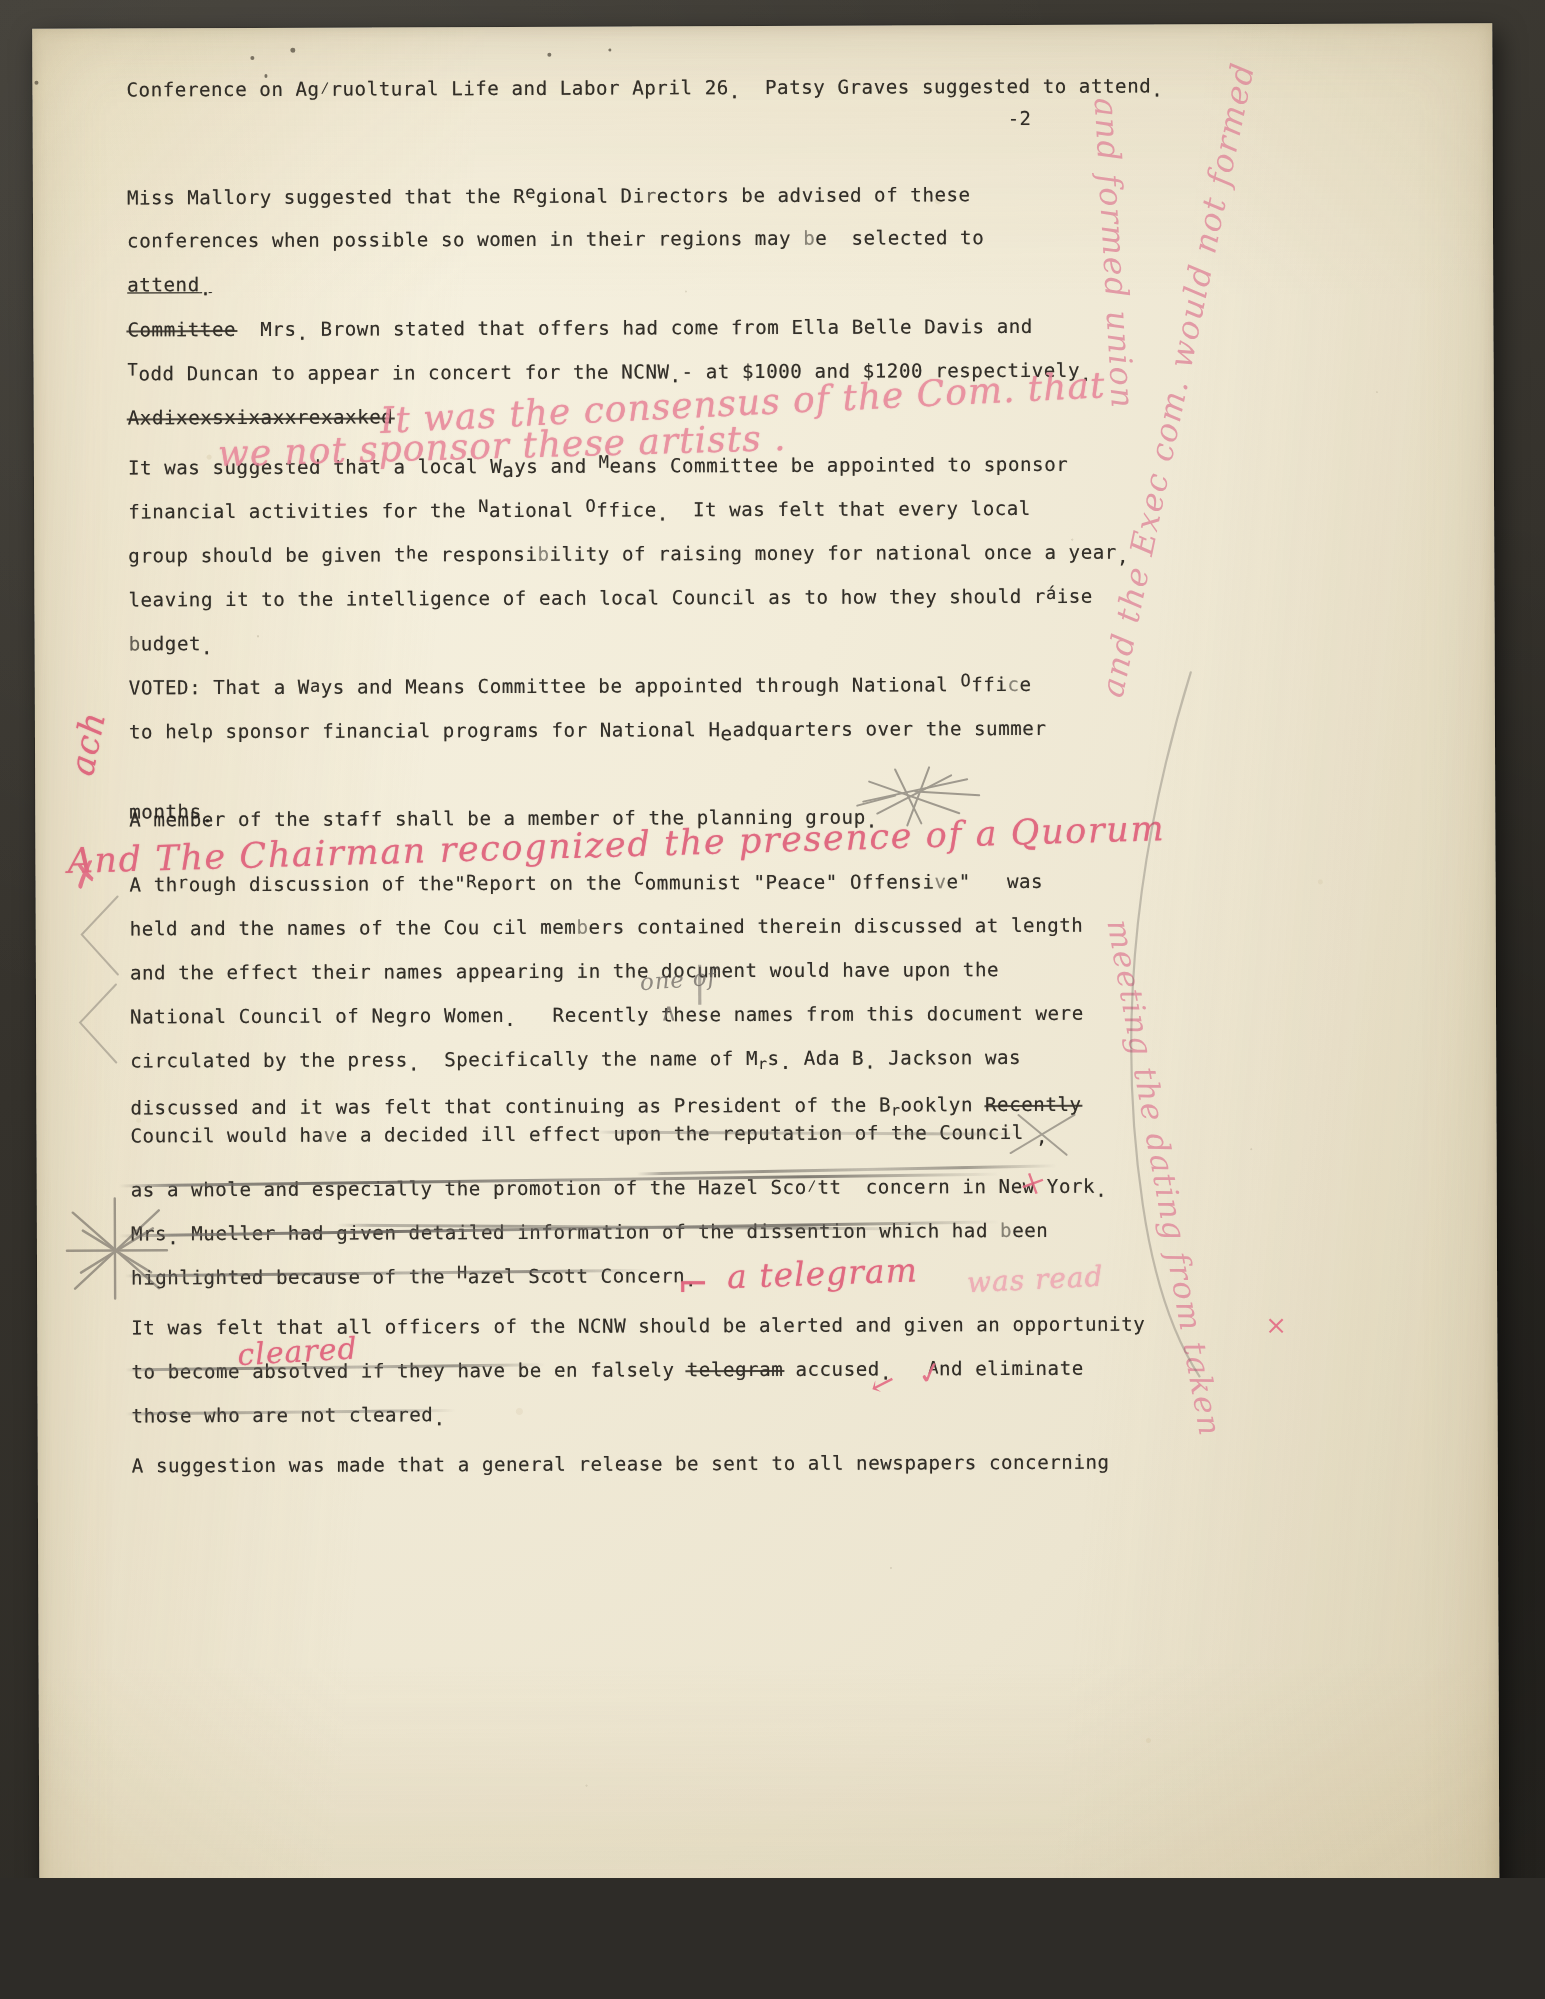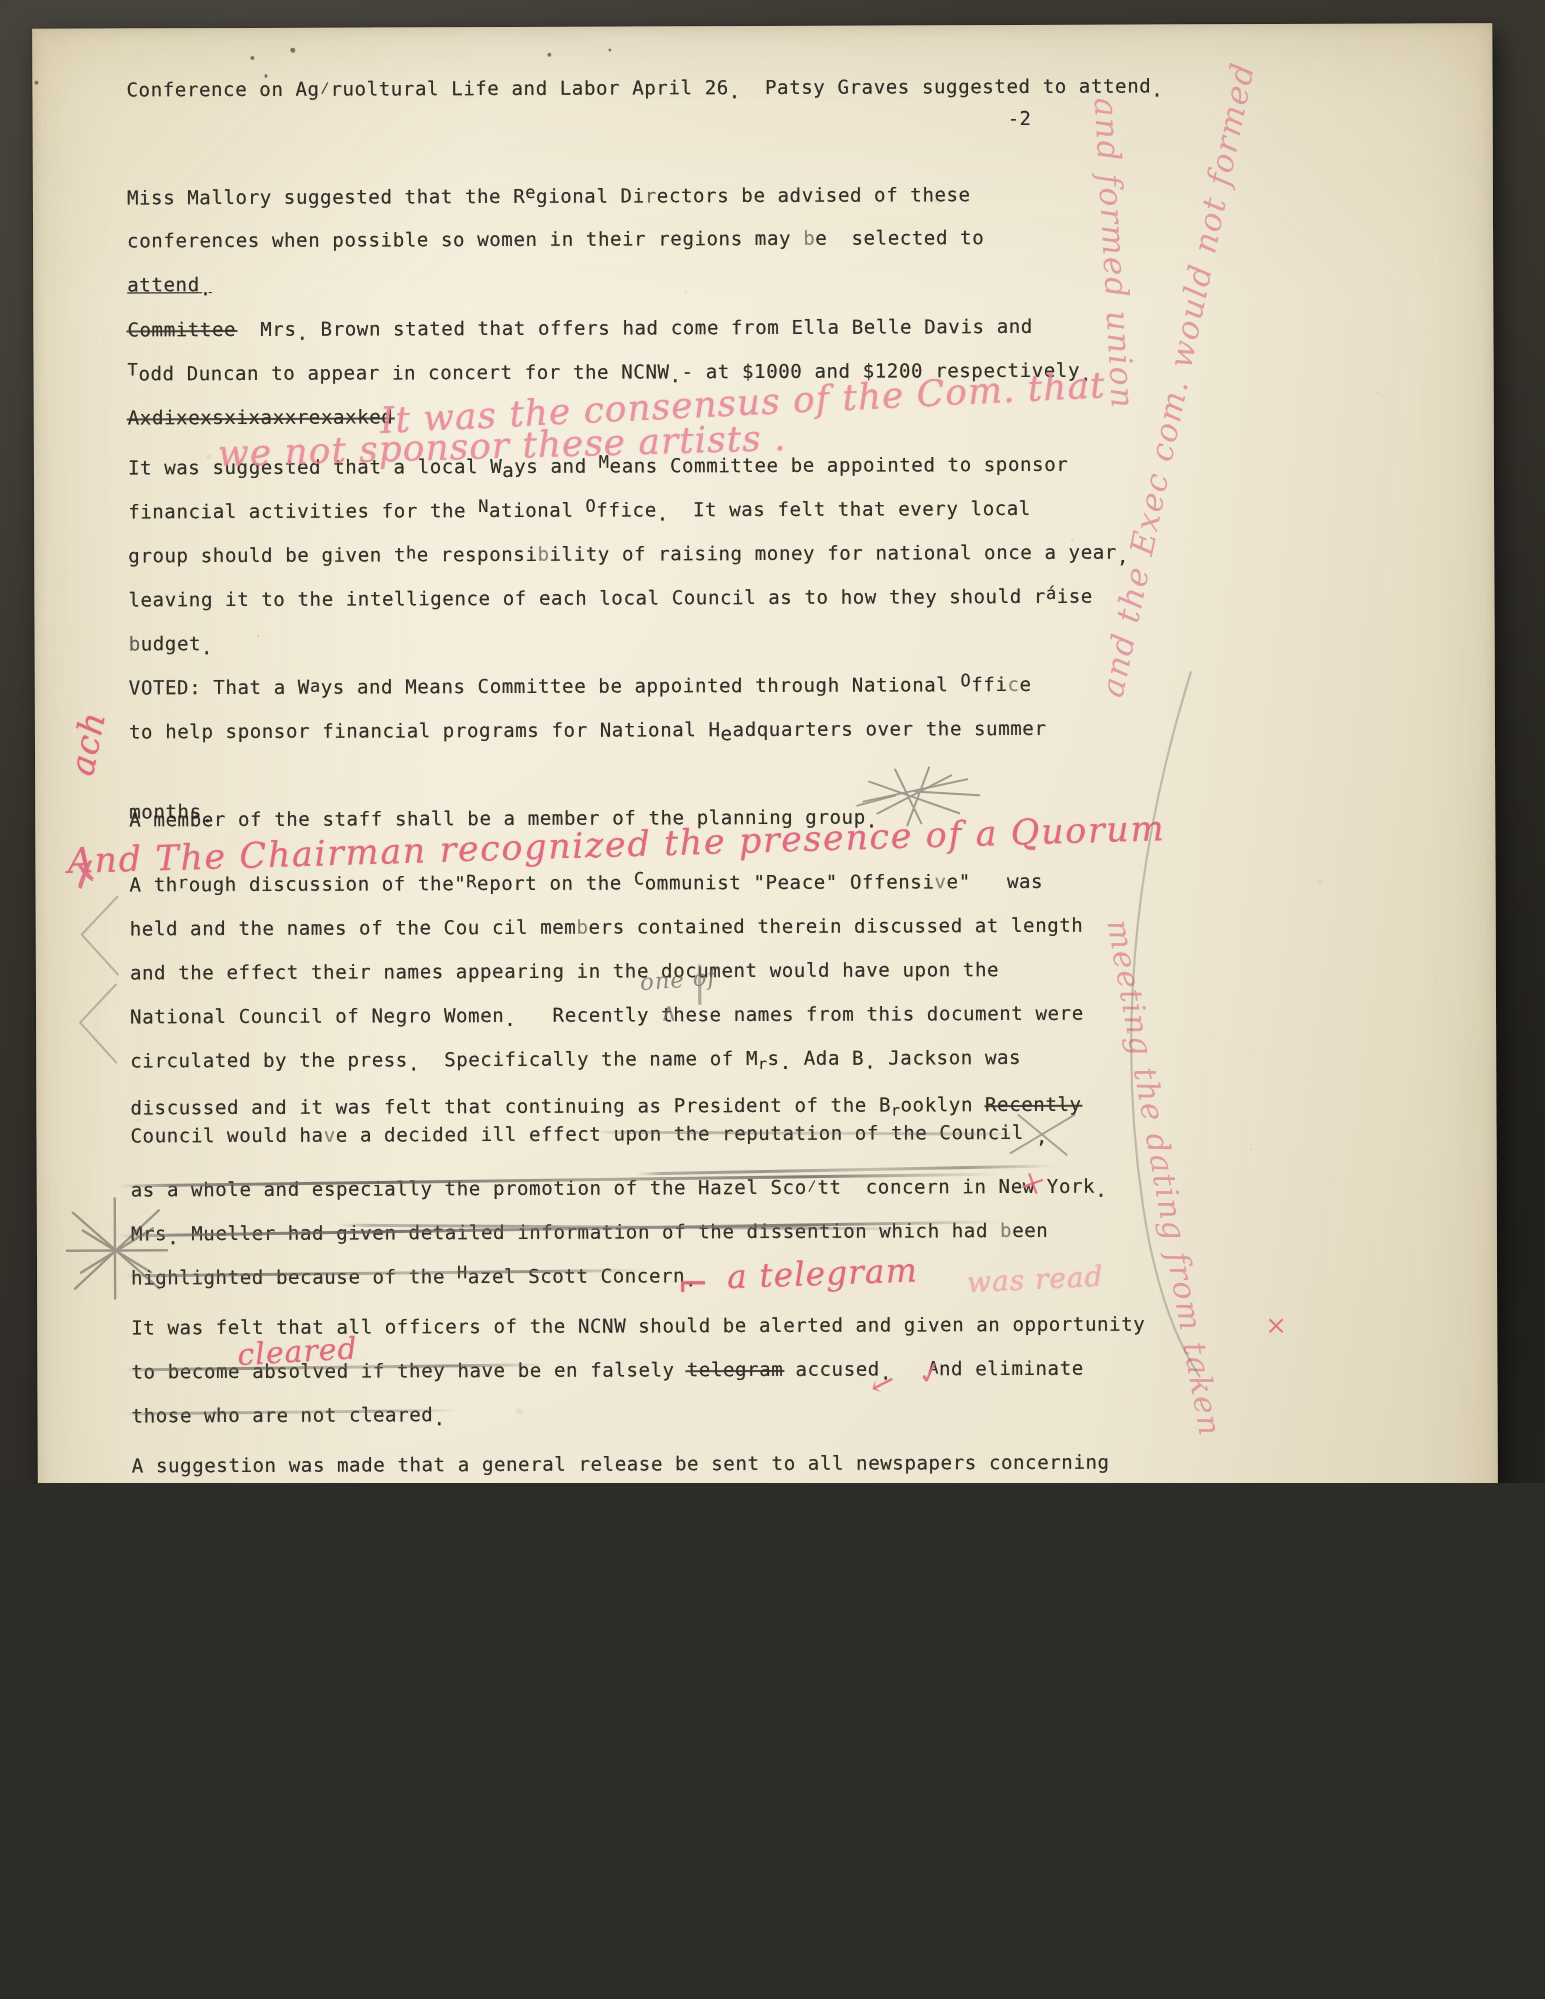--- a/index.html
+++ b/index.html
@@ -1,20 +1,20 @@
 <!DOCTYPE html>
 <html><head>
 <meta charset="utf-8">
 <style>
   html,body{margin:0;padding:0;background:#2e2c28;}
   body{font-family:"DejaVu Sans Mono", monospace;}
 
   #scan{
     position:relative;
-    width:1545px;height:1483px;
+    width:1545px;height:1878px;
     background:#3a3731;
     overflow:hidden;
   }
   
   #scan::before{
     content:"";position:absolute;inset:0;
     background:
       radial-gradient(circle at 18% 12%, rgba(255,255,255,.05), transparent 40%),
       radial-gradient(circle at 85% 78%, rgba(0,0,0,.35), transparent 50%),
       linear-gradient(160deg,#413e37 0%,#35322c 45%,#2b2924 100%);

